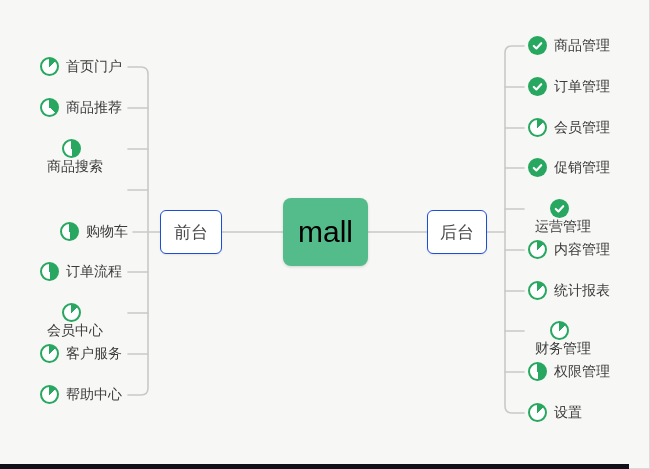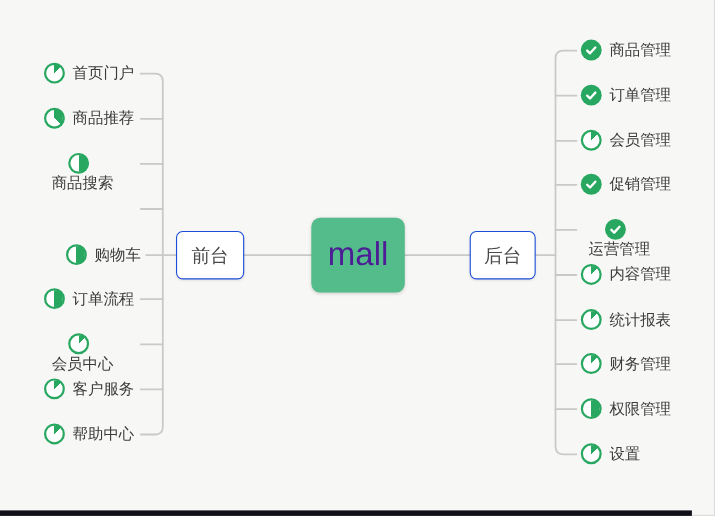--- a/index.html
+++ b/index.html
@@ -3,21 +3,21 @@
 <meta charset="utf-8">
 <style>
   html,body{margin:0;padding:0;}
   body{font-family:"Liberation Sans","DejaVu Sans",sans-serif;}
   #canvas{position:relative;width:650px;height:469px;overflow:hidden;background:#f7f7f6;}
   #connectors{position:absolute;left:0;top:0;width:650px;height:469px;}
   .node-box{position:absolute;background:#ffffff;border:1px solid #1d4ed8;border-radius:6px;
     display:flex;align-items:center;justify-content:center;color:#4a4a4a;font-size:17px;
     box-shadow:0 1px 2px rgba(0,0,0,0.08);box-sizing:border-box;}
   #root-node{position:absolute;border-radius:8px;display:flex;align-items:center;justify-content:center;
-    color:#4c1d95;font-size:30px;box-shadow:0 1px 3px rgba(0,0,0,0.15);}
+    color:#000000;font-size:30px;box-shadow:0 1px 3px rgba(0,0,0,0.15);}
   .mm-item{position:absolute;display:flex;align-items:center;white-space:nowrap;}
   .mm-item .label{font-size:14px;color:#3b3b3b;margin-left:7px;}
   .icon{width:19px;height:19px;border-radius:50%;box-sizing:border-box;flex:0 0 auto;}
   .icon-pie{border:2px solid var(--icon-green);background:#fff;}
   .icon-done{background:var(--icon-green);display:flex;align-items:center;justify-content:center;}
   #bottom-bar{position:absolute;left:0;bottom:0;width:629px;height:5px;background:#10101a;}
   #bottom-edge{position:absolute;left:629px;bottom:0;width:21px;height:1px;background:#d9d9d9;}
   #right-edge{position:absolute;right:0;top:0;width:1px;height:469px;background:#dcdcdc;}
 </style>
 </head>
@@ -131,21 +131,21 @@
       <span class="label">运营管理</span>
     </div>
     <div class="mm-item" style="left: 528px; top: 240px;">
       <div class="icon icon-pie" style="background: conic-gradient(rgb(39, 167, 95) 0deg, rgb(39, 167, 95) 45deg, rgb(255, 255, 255) 45deg, rgb(255, 255, 255) 360deg);"></div>
       <span class="label">内容管理</span>
     </div>
     <div class="mm-item" style="left: 528px; top: 281px;">
       <div class="icon icon-pie" style="background: conic-gradient(rgb(39, 167, 95) 0deg, rgb(39, 167, 95) 45deg, rgb(255, 255, 255) 45deg, rgb(255, 255, 255) 360deg);"></div>
       <span class="label">统计报表</span>
     </div>
-    <div class="mm-item" style="left: 528px; top: 321px;">
+    <div class="mm-item" style="left: 528px; top: 321px; flex-direction: column;">
       <div class="icon icon-pie" style="background: conic-gradient(rgb(39, 167, 95) 0deg, rgb(39, 167, 95) 45deg, rgb(255, 255, 255) 45deg, rgb(255, 255, 255) 360deg);"></div>
       <span class="label">财务管理</span>
     </div>
     <div class="mm-item" style="left: 528px; top: 362px;">
       <div class="icon icon-pie" style="background: conic-gradient(rgb(39, 167, 95) 0deg, rgb(39, 167, 95) 180deg, rgb(255, 255, 255) 180deg, rgb(255, 255, 255) 360deg);"></div>
       <span class="label">权限管理</span>
     </div>
     <div class="mm-item" style="left: 528px; top: 403px;">
       <div class="icon icon-pie" style="background: conic-gradient(rgb(39, 167, 95) 0deg, rgb(39, 167, 95) 45deg, rgb(255, 255, 255) 45deg, rgb(255, 255, 255) 360deg);"></div>
       <span class="label">设置</span>

